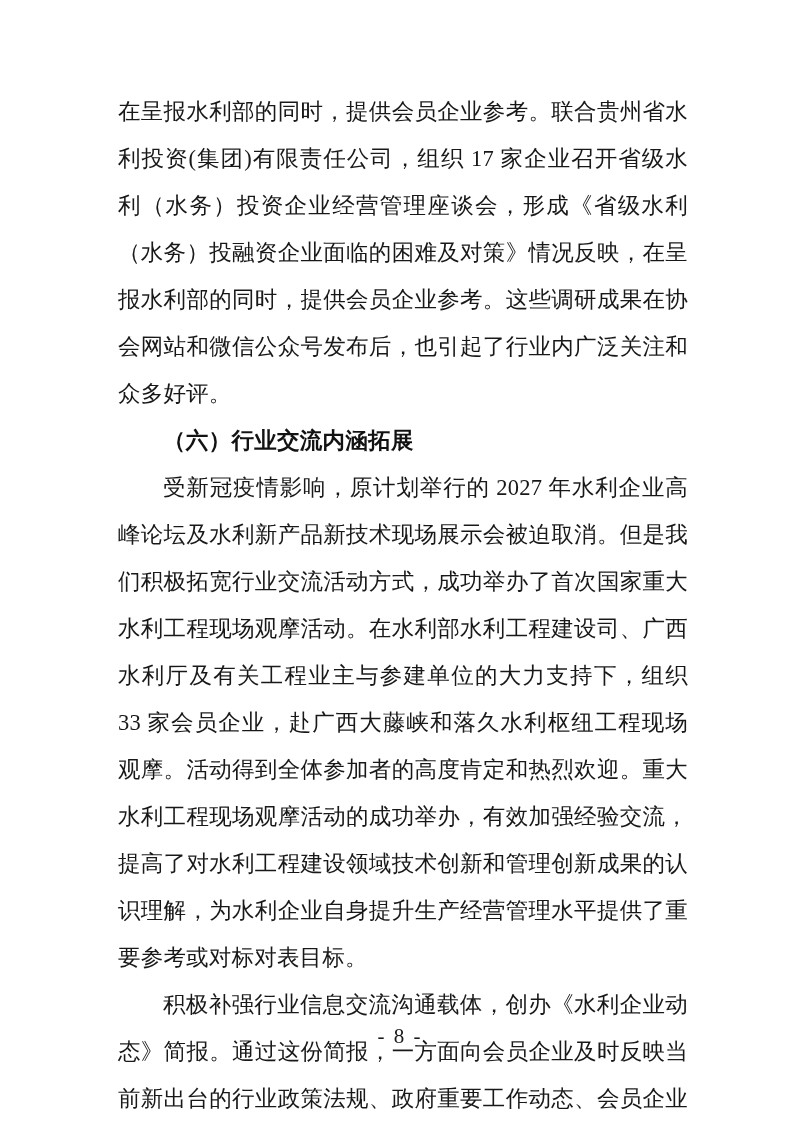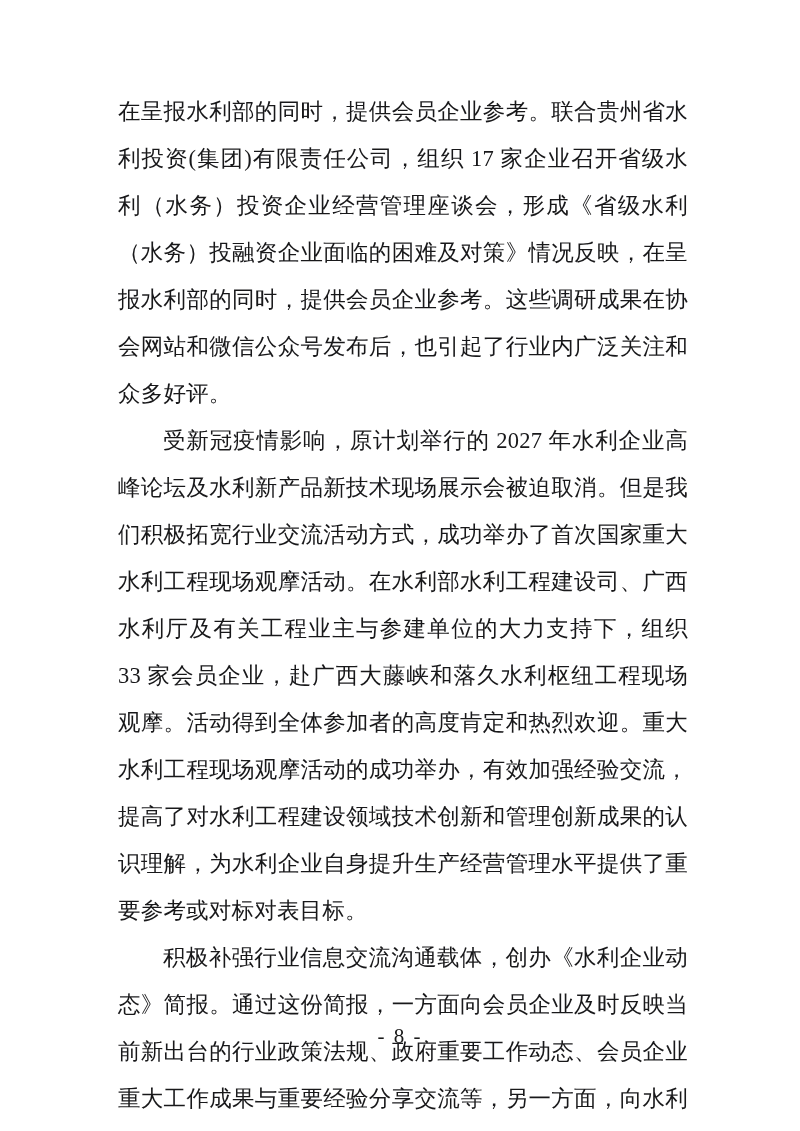--- a/index.html
+++ b/index.html
@@ -61,17 +61,18 @@
     color: #1b1b1b;
     font-family: "Liberation Serif", "DejaVu Serif", serif;
   }
 </style>
 </head>
 <body>
 
 <div class="page">
   <div class="content">
     <p class="para">在呈报水利部的同时，提供会员企业参考。联合贵州省水利投资(集团)有限责任公司，组织 17 家企业召开省级水利（水务）投资企业经营管理座谈会，形成《省级水利（水务）投融资企业面临的困难及对策》情况反映，在呈报水利部的同时，提供会员企业参考。这些调研成果在协会网站和微信公众号发布后，也引起了行业内广泛关注和众多好评。</p>
+    <h2 class="heading">（六）行业交流内涵拓展</h2>
     <p class="para indent">受新冠疫情影响，原计划举行的 2027 年水利企业高峰论坛及水利新产品新技术现场展示会被迫取消。但是我们积极拓宽行业交流活动方式，成功举办了首次国家重大水利工程现场观摩活动。在水利部水利工程建设司、广西水利厅及有关工程业主与参建单位的大力支持下，组织 33 家会员企业，赴广西大藤峡和落久水利枢纽工程现场观摩。活动得到全体参加者的高度肯定和热烈欢迎。重大水利工程现场观摩活动的成功举办，有效加强经验交流，提高了对水利工程建设领域技术创新和管理创新成果的认识理解，为水利企业自身提升生产经营管理水平提供了重要参考或对标对表目标。</p>
     <p class="para indent">积极补强行业信息交流沟通载体，创办《水利企业动态》简报。通过这份简报，一方面向会员企业及时反映当前新出台的行业政策法规、政府重要工作动态、会员企业重大工作成果与重要经验分享交流等，另一方面，向水利部及国家相关部门及时反映会员企业的意见诉求、水利企业面临的重要问题情况以及协会提出的政策意见建议等。今年《水利企业</p>
   </div>
   <div class="page-number">- 8 -</div>
 </div>
 
 </body></html>

